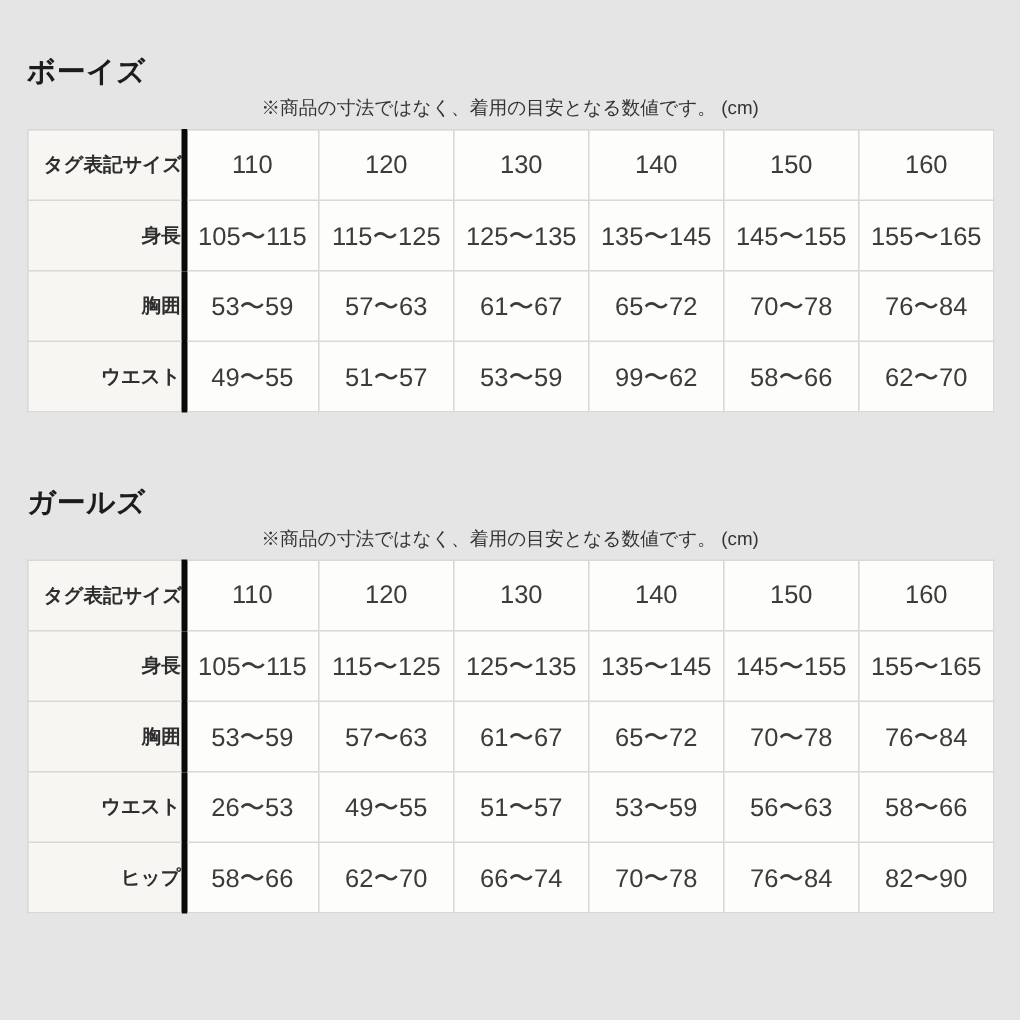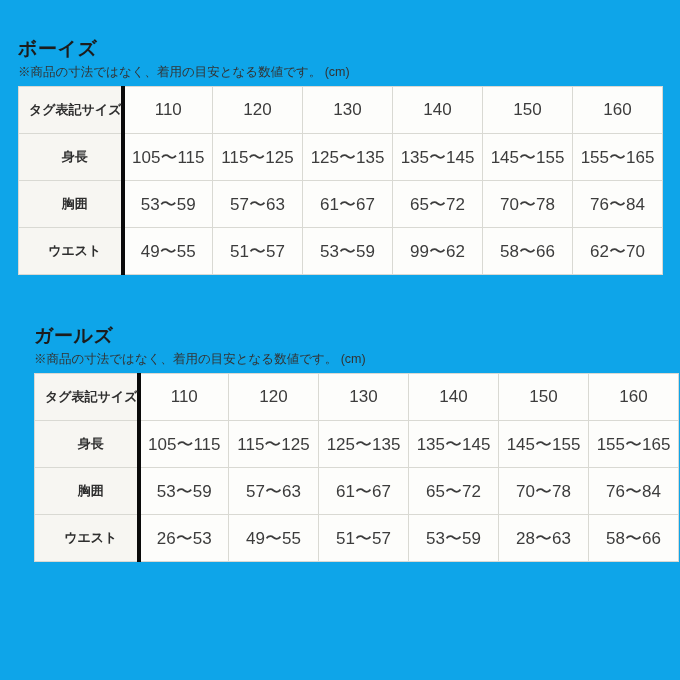--- a/index.html
+++ b/index.html
@@ -4,40 +4,41 @@
 <style>
   html, body {
     margin: 0;
     padding: 0;
     background: #ffffff;
     font-family: "Liberation Sans", sans-serif;
   }
   .page {
     width: 680px;
     height: 680px;
-    background: #0ea5e9;
+    background: #e5e5e5;
     box-sizing: border-box;
     padding: 38px 18px 0 18px;
     overflow: hidden;
   }
   .section { margin: 0; }
-  .section + .section { margin-top: 50px; margin-left: 16px; }
+  .section + .section { margin-top: 50px; }
   .section-title {
     font-size: 19px;
     font-weight: bold;
     color: #1c1c1c;
     letter-spacing: 0.5px;
     margin: 0 0 3px 0;
     line-height: 1.2;
   }
   .note {
     font-size: 12.5px;
     color: #333333;
     margin: 0 0 6px 0;
     line-height: 1.3;
+    text-align: center;
   }
   table.size-table {
     border-collapse: collapse;
     table-layout: fixed;
     width: 644px;
   }
   table.size-table td, table.size-table th {
     border: 1px solid #d9d9d3;
     height: 47px;
     box-sizing: border-box;
@@ -45,21 +46,21 @@
     vertical-align: middle;
     font-size: 17px;
     font-weight: normal;
     color: #3c3c3c;
     background: #fdfdfb;
     padding: 0;
     white-space: nowrap;
     overflow: visible;
   }
   table.size-table th.label-cell {
-    text-align: center;
+    text-align: right;
     padding-left: 10px;
     font-size: 13px;
     font-weight: bold;
     color: #2e2e2e;
     background: #f7f6f2;
     border-right: 4px solid #0a0a0a;
   }
   col.label-col { width: 104px; }
   col.data-col  { width: 90px; }
 </style>
@@ -162,20 +163,29 @@
           <td>65〜72</td>
           <td>70〜78</td>
           <td>76〜84</td>
         </tr>
         <tr>
           <th class="label-cell">ウエスト</th>
           <td>26〜53</td>
           <td>49〜55</td>
           <td>51〜57</td>
           <td>53〜59</td>
-          <td>28〜63</td>
+          <td>56〜63</td>
           <td>58〜66</td>
+        </tr>
+        <tr>
+          <th class="label-cell">ヒップ</th>
+          <td>58〜66</td>
+          <td>62〜70</td>
+          <td>66〜74</td>
+          <td>70〜78</td>
+          <td>76〜84</td>
+          <td>82〜90</td>
         </tr>
       </tbody>
     </table>
   </div>
 
 </div>
 
 </body></html>

